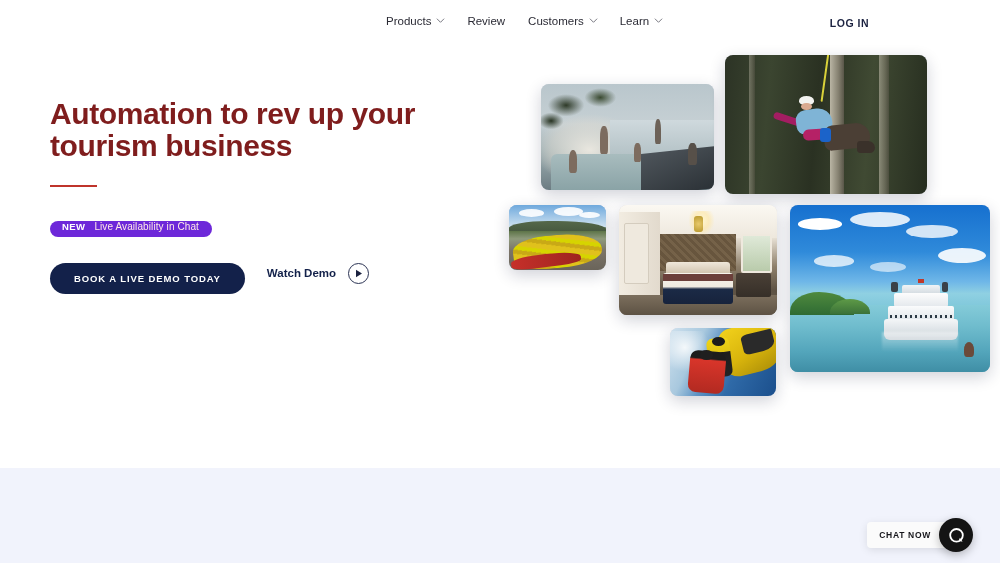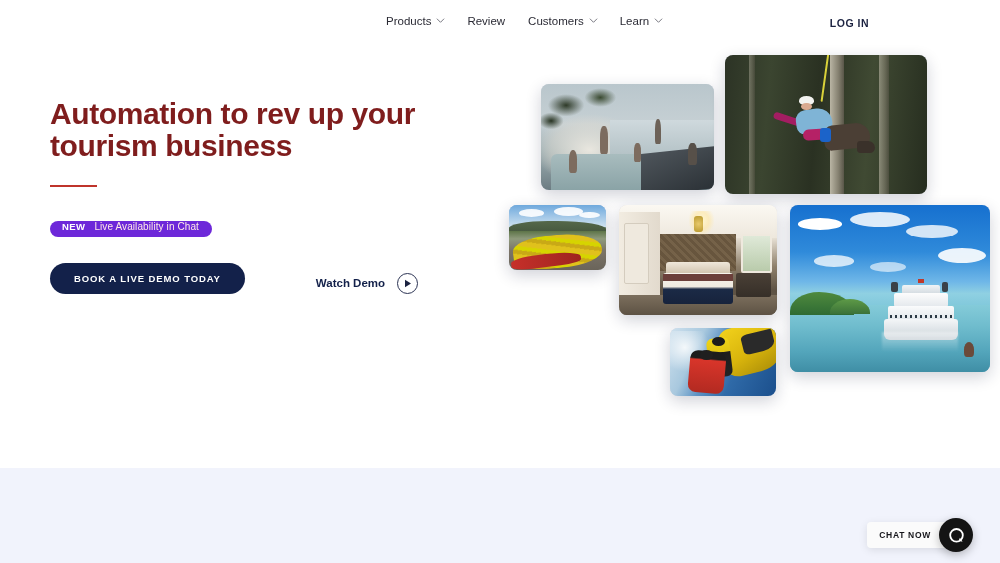--- a/index.html
+++ b/index.html
@@ -64,29 +64,29 @@
 
   .badge {
     display: inline-flex; align-items: center; gap: 9px;
     background: #6d28d9; color: #fff;
     border-radius: 20px; padding: 0 13px 5px 12px;
     margin-top: 14px; cursor: pointer;
   }
   .badge-new { font-size: 9.5px; font-weight: bold; letter-spacing: 0.4px; }
   .badge-text { font-size: 10px; color: #ffe9e7; letter-spacing: 0.1px; }
 
-  .cta-row { display: flex; align-items: flex-end; gap: 32px; margin-top: 26px; }
+  .cta-row { display: flex; align-items: flex-start; gap: 22px; margin-top: 26px; }
   .cta-primary {
     background: #13214a; color: #fff; border: none;
     border-radius: 30px; height: 31px; padding: 0 24px;
     font-family: "Liberation Sans", sans-serif;
     font-size: 9.5px; font-weight: bold; letter-spacing: 0.9px;
     cursor: pointer;
   }
-  .watch { display: flex; align-items: center; gap: 12px; cursor: pointer; margin-left: 39px; }
+  .watch { display: flex; align-items: center; gap: 12px; cursor: pointer; }
   .watch-label { font-size: 11.5px; font-weight: bold; color: #13214a; }
   .play-circle {
     width: 21px; height: 21px; border: 1.4px solid #2b3353;
     border-radius: 50%; display: flex; align-items: center; justify-content: center;
   }
 
   
   .collage { position: absolute; left: 0; top: 0; width: 1000px; height: 420px; }
   .photo {
     position: absolute; border-radius: 8px; overflow: hidden;

